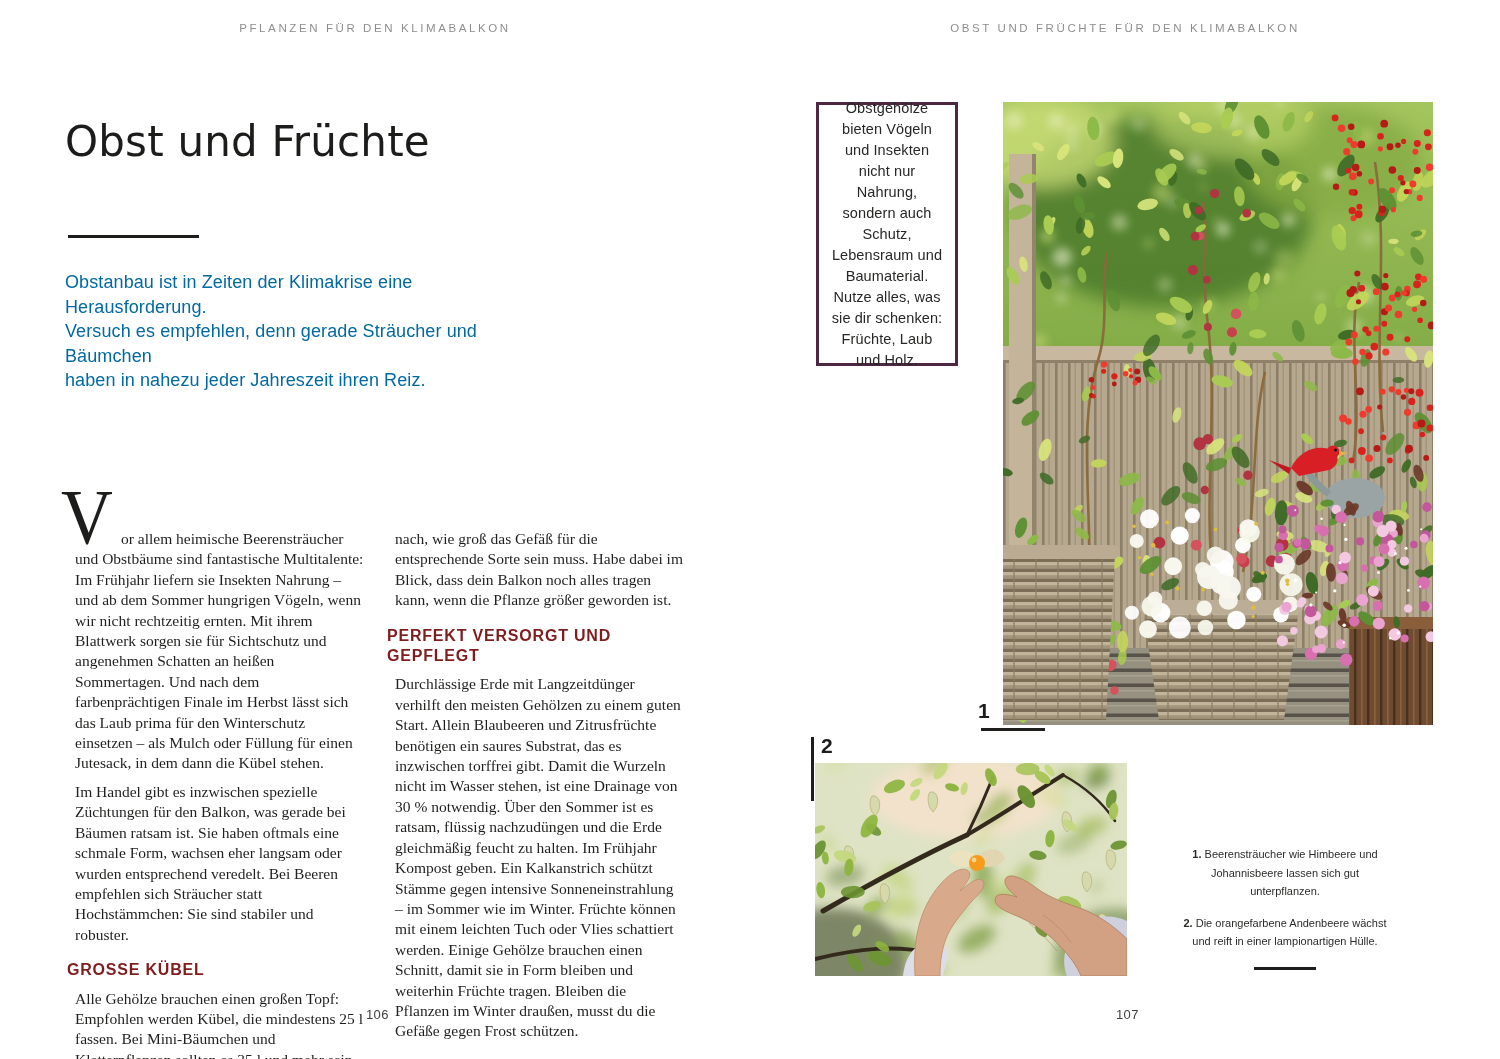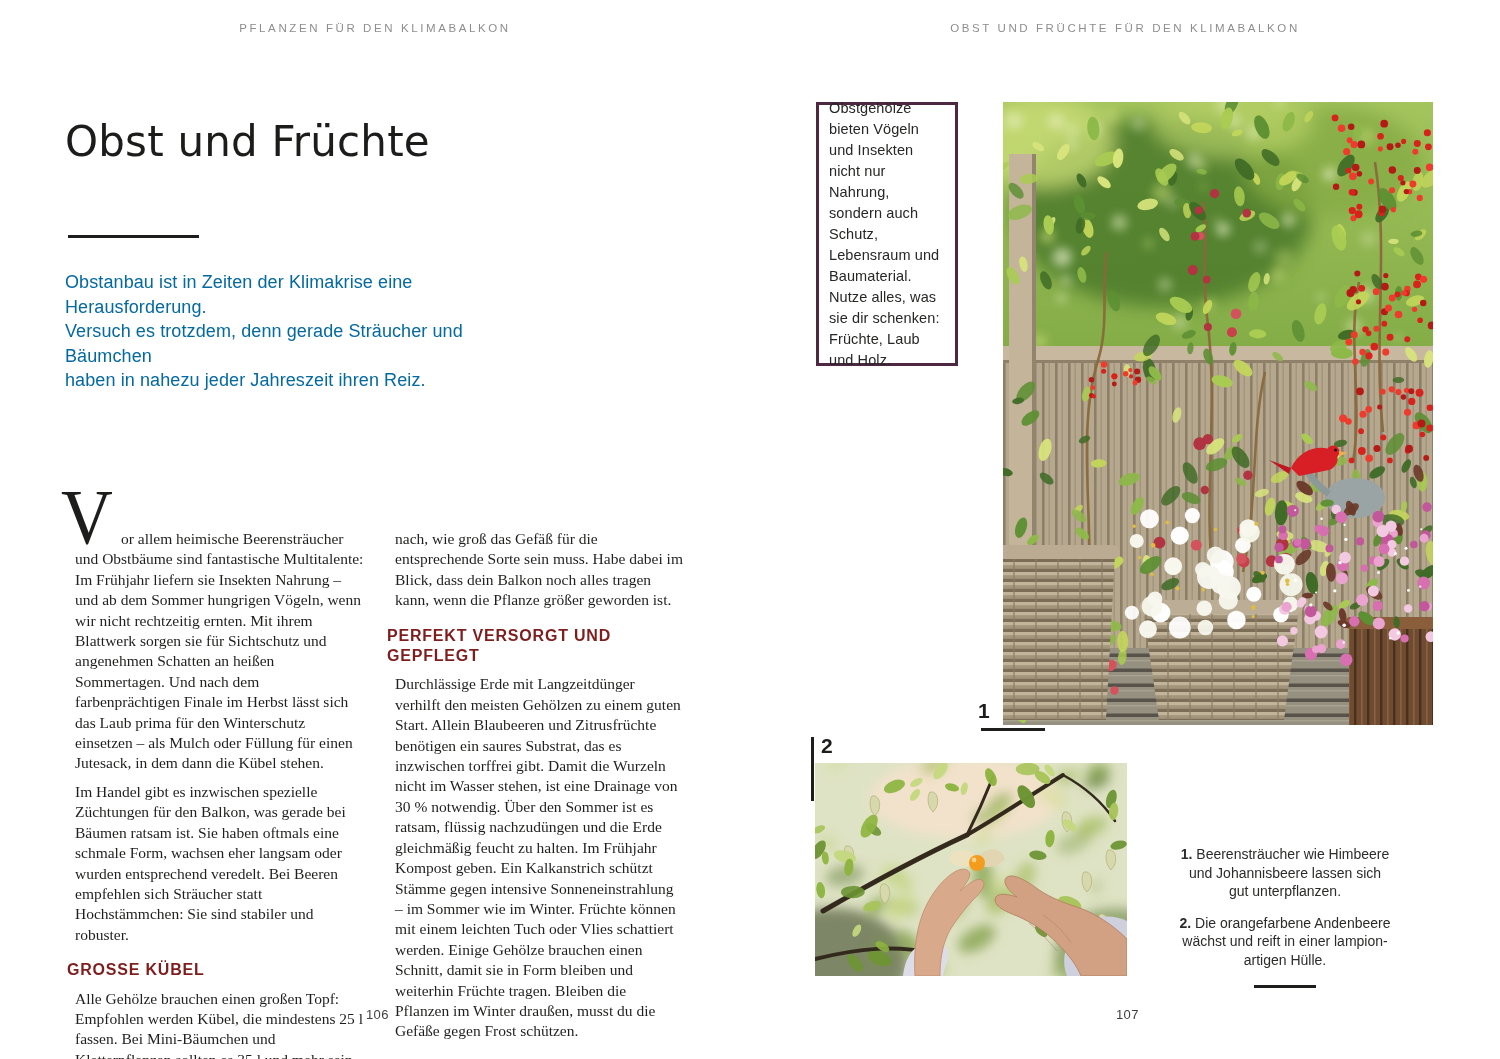--- a/index.html
+++ b/index.html
@@ -47,37 +47,37 @@
   .sec-head{
     font-family:"Liberation Sans",sans-serif;font-weight:700;
     font-size:16px;letter-spacing:0.8px;color:#7f1d1d;
     margin:15px 0 7px 0 !important;
   }
   
   .tip-box{
     left:816px;top:102px;width:142px;height:264px;box-sizing:border-box;
     border:3.5px solid #4e2742;background:#ffffff;
     display:flex;align-items:center;justify-content:center;
-    padding:8px 10px;text-align:left;
+    padding:8px 10px;text-align:center;
     font-size:14.5px;line-height:21px;color:#272726;letter-spacing:0.1px;
   }
   
   .photo1{left:1003px;top:102px;width:430px;height:623px;}
   .photo2{left:815px;top:763px;width:312px;height:213px;}
   .photo1 svg,.photo2 svg{display:block;width:100%;height:100%;}
   .photo-num{
     font-size:21px;font-weight:700;color:#1d1d1b;line-height:1;
   }
   .num1{left:978px;top:700px;}
   .num1-rule{left:981px;top:728px;width:64px;height:3px;background:#1d1d1b;}
   .num2{left:821px;top:735px;}
   .num2-rule{left:811px;top:737px;width:3px;height:64px;background:#1d1d1b;}
   
   .captions{left:1179px;top:845px;width:212px;text-align:center;
-    font-size:14px;line-height:18.5px;color:#2b2b2a;}
+    font-size:11px;line-height:18.5px;color:#2b2b2a;}
   .caption{margin:0 0 13px 0;}
   .caption b{font-weight:700;}
   .caption-rule{width:62px;height:3px;background:#1d1d1b;margin:16px auto 0 auto;}
   
   .page-num{top:1007px;font-size:13px;color:#3f3f3e;text-align:center;letter-spacing:0.5px;}
   .pn-left{left:0;width:755px;}
   .pn-right{left:750px;width:755px;}
 </style>
 </head>
 <body>
@@ -87,21 +87,21 @@
   <div class="abs running-head rh-left">PFLANZEN FÜR DEN KLIMABALKON</div>
   <div class="abs running-head rh-right">OBST UND FRÜCHTE FÜR DEN KLIMABALKON</div>
 
   <div class="abs page-title">
     <span style="display:block;">Obst und Früchte</span>
   </div>
   <div class="abs title-rule"></div>
 
   <div class="abs intro">
     <span>Obstanbau ist in Zeiten der Klimakrise eine Herausforderung.</span>
-    <span>Versuch es trotzdem, denn gerade Sträucher und Bäumchen</span>
+    <span>Versuch es empfehlen, denn gerade Sträucher und Bäumchen</span>
     <span>haben in nahezu jeder Jahreszeit ihren Reiz.</span>
   </div>
 
   <div class="abs drop-cap">V</div>
 
   <div class="abs body-col col1" lang="de">
     <p class="p-indent">or allem heimische Beerensträucher und Obstbäume sind fantastische Multitalente: Im Frühjahr liefern sie Insekten Nahrung – und ab dem Sommer hungrigen Vögeln, wenn wir nicht rechtzeitig ernten. Mit ihrem Blattwerk sorgen sie für Sichtschutz und angenehmen Schatten an heißen Sommertagen. Und nach dem farbenprächtigen Finale im Herbst lässt sich das Laub prima für den Winterschutz einsetzen – als Mulch oder Füllung für einen Jutesack, in dem dann die Kübel stehen.</p>
     <p>Im Handel gibt es inzwischen spezielle Züchtungen für den Balkon, was gerade bei Bäumen ratsam ist. Sie haben oftmals eine schmale Form, wachsen eher langsam oder wurden entsprechend veredelt. Bei Beeren empfehlen sich Sträucher statt Hochstämmchen: Sie sind stabiler und robuster.</p>
     <p class="sec-head">GROSSE KÜBEL</p>
     <p>Alle Gehölze brauchen einen großen Topf: Empfohlen werden Kübel, die mindestens 25 l fassen. Bei Mini-Bäumchen und Kletterpflanzen sollten es 35 l und mehr sein. Frage beim Kauf am besten</p>

